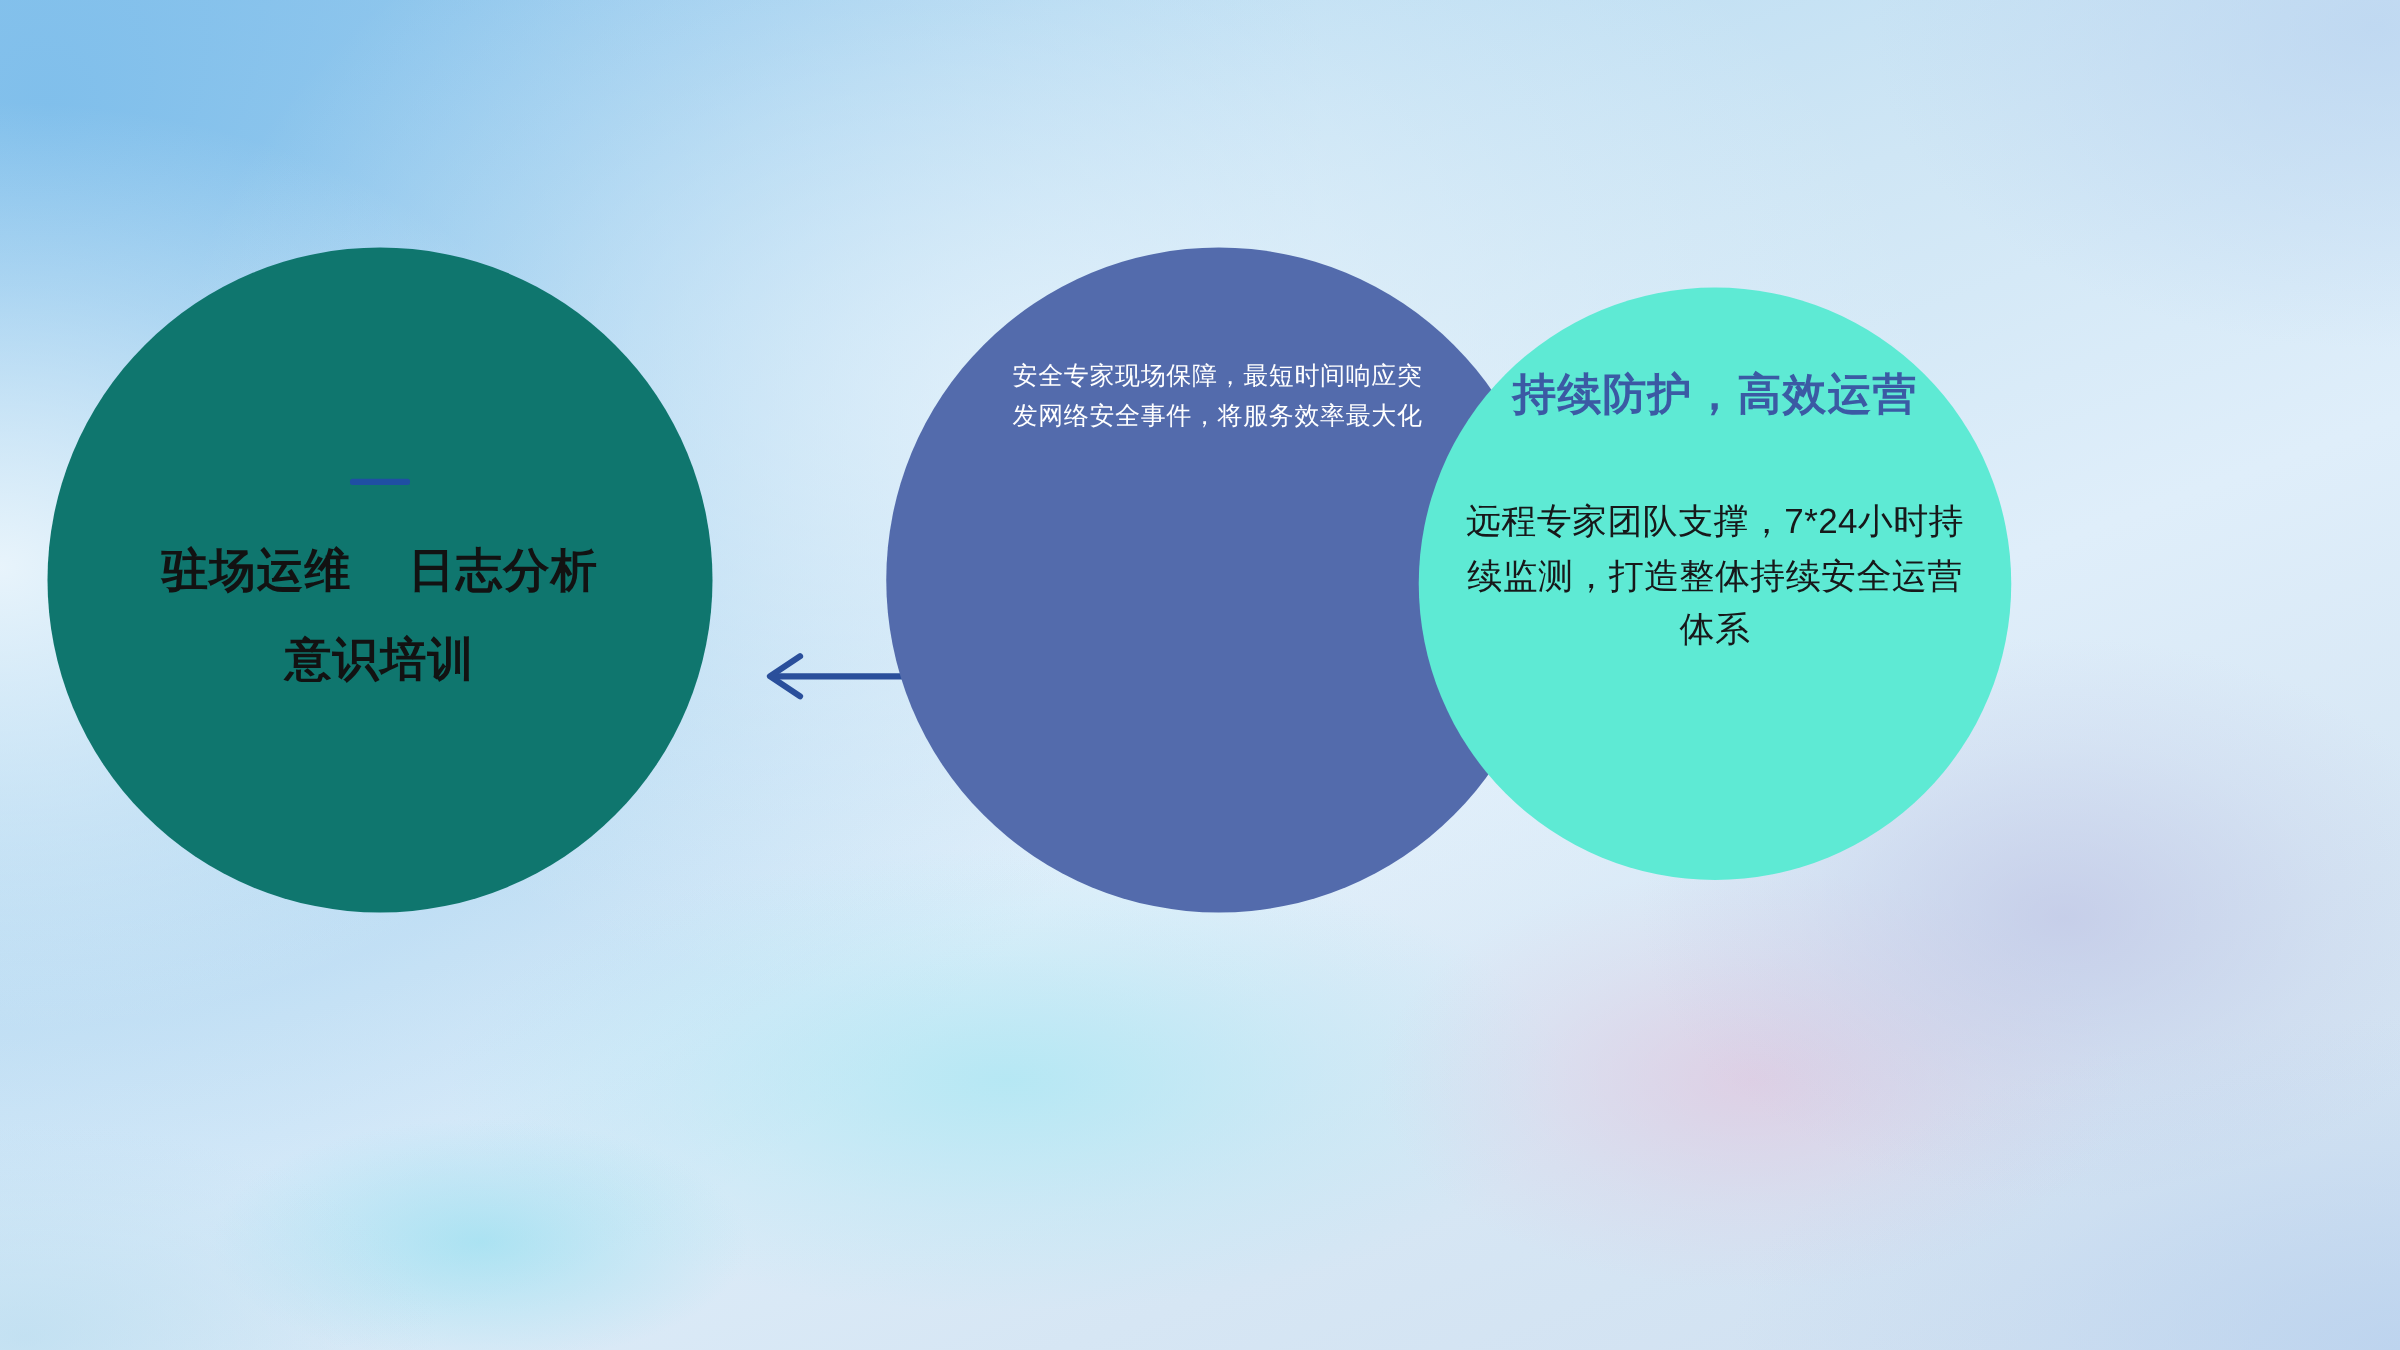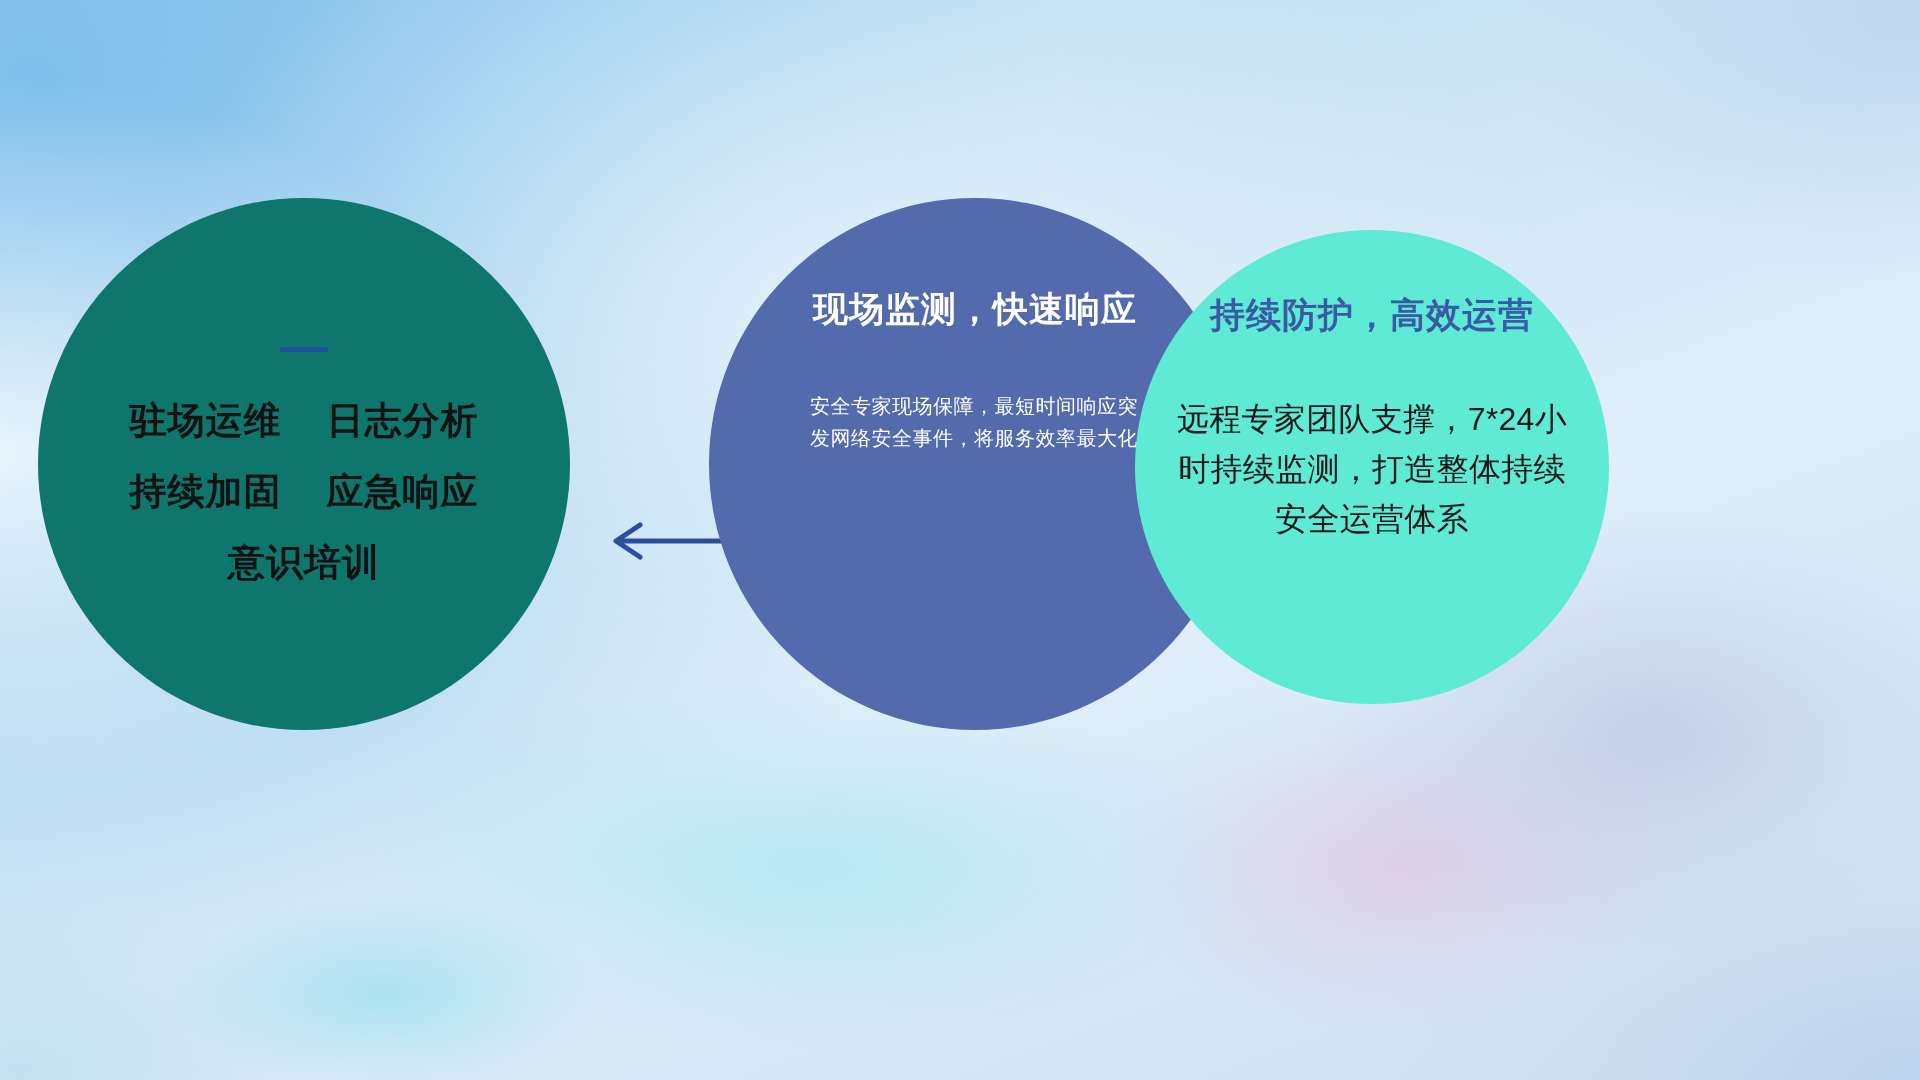--- a/index.html
+++ b/index.html
@@ -101,21 +101,21 @@
     align-items:center; justify-content:flex-start;
     padding-top:62px;
     z-index:3;
   }
   #right-title {
     font-size:35px; font-weight:bold; color:#3b5aa4;
     letter-spacing:1px; white-space:nowrap;
     margin-bottom:56px;
   }
   #right-body {
-    font-size:32px; color:#17181a; line-height:1.56;
+    font-size:28px; color:#17181a; line-height:1.56;
     text-align:center; width:400px; letter-spacing:.3px;
   }
 
   
   #arrow-connector {
     position:absolute;
     left:596px; top:518px;
     width:272px; height:46px;
     z-index:1;
   }
@@ -138,26 +138,24 @@
   <div class="bg-layer" id="bg-blob-bottomright"></div>
 
   <svg id="arrow-connector" viewBox="0 0 272 46">
     <line x1="268" y1="23" x2="22" y2="23" stroke="#2a4f9b" stroke-width="5"></line>
     <polyline points="44,7 20,23 44,39" fill="none" stroke="#2a4f9b" stroke-width="5" stroke-linecap="round" stroke-linejoin="round"></polyline>
   </svg>
 
   <div class="circle" id="circle-left">
     <div id="left-divider"></div>
     <div class="left-line">驻场运维    日志分析</div>
-    <div class="left-line">持续加固    应急响应</div>
     <div class="left-line">意识培训</div>
   </div>
 
   <div class="circle" id="circle-blue">
-    <div id="blue-title">现场监测，快速响应</div>
     <div id="blue-body">安全专家现场保障，最短时间响应突发网络安全事件，将服务效率最大化</div>
   </div>
 
   <div class="circle" id="circle-right">
     <div id="right-title">持续防护，高效运营</div>
     <div id="right-body">远程专家团队支撑，7*24小时持续监测，打造整体持续安全运营体系</div>
   </div>
 
 </div>
 

